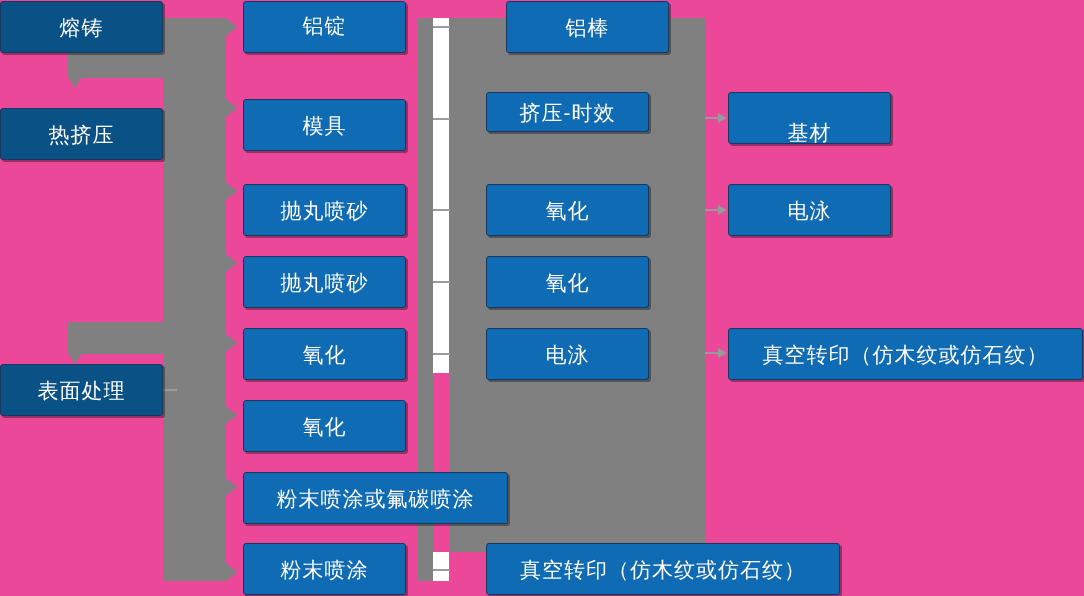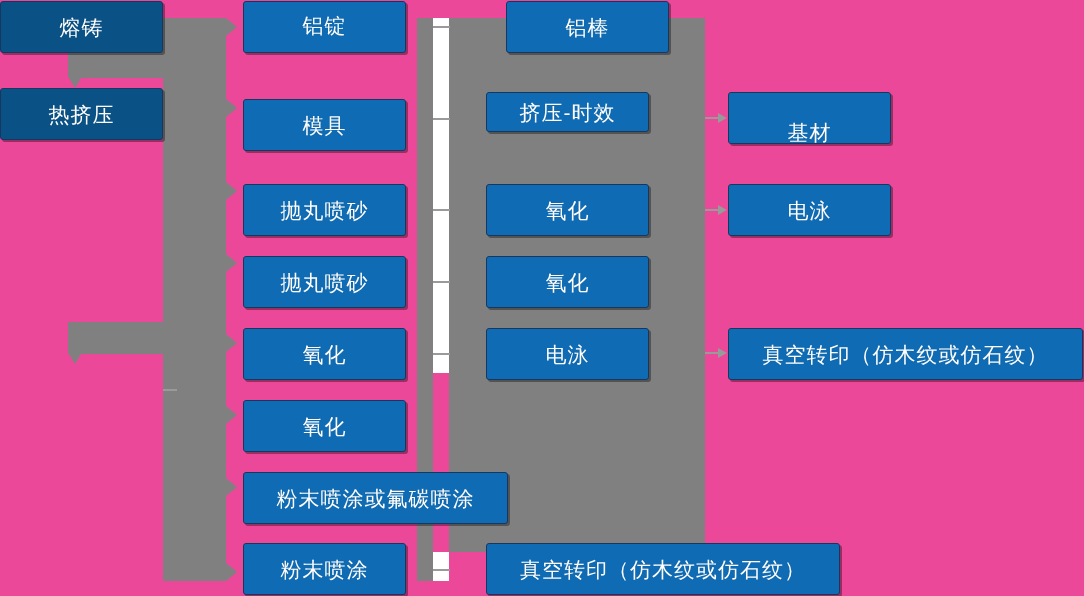--- a/index.html
+++ b/index.html
@@ -138,24 +138,27 @@
   <div class="white-line" style="left:433px; top:571px; width:16px; height:10px;"></div>
 
   <div class="thin-arrow" style="left:705px; top:117px; width:13px;"></div>
   <div class="thin-arrow" style="left:705px; top:209px; width:13px;"></div>
   <div class="thin-arrow" style="left:705px; top:352px; width:13px;"></div>
 
   <div class="box dark" style="left:0px; top:1px; width:163px; height:52px;">
     <span class="lbl">熔铸</span>
   </div>
 
-  <div class="box dark" style="left:0px; top:88px; width:163px; height:52px;">
+  <div class="box dark" style="left:0px; top:108px; width:163px; height:52px;">
     <span class="lbl">热挤压</span>
   </div>
 
+  <div class="box dark" style="left:0px; top:364px; width:163px; height:52px;">
+    <span class="lbl">表面处理</span>
+  </div>
 
   <div class="box light" style="left:243px; top:1px; width:163px; height:52px;font-family:Liberation Mono, monospace;">
     <span class="lbl">铝锭</span>
   </div>
 
   <div class="box light" style="left:243px; top:92px; width:163px; height:52px;margin-top:7px;">
     <span class="lbl">模具</span>
   </div>
 
   <div class="box light" style="left:243px; top:184px; width:163px; height:52px;">

